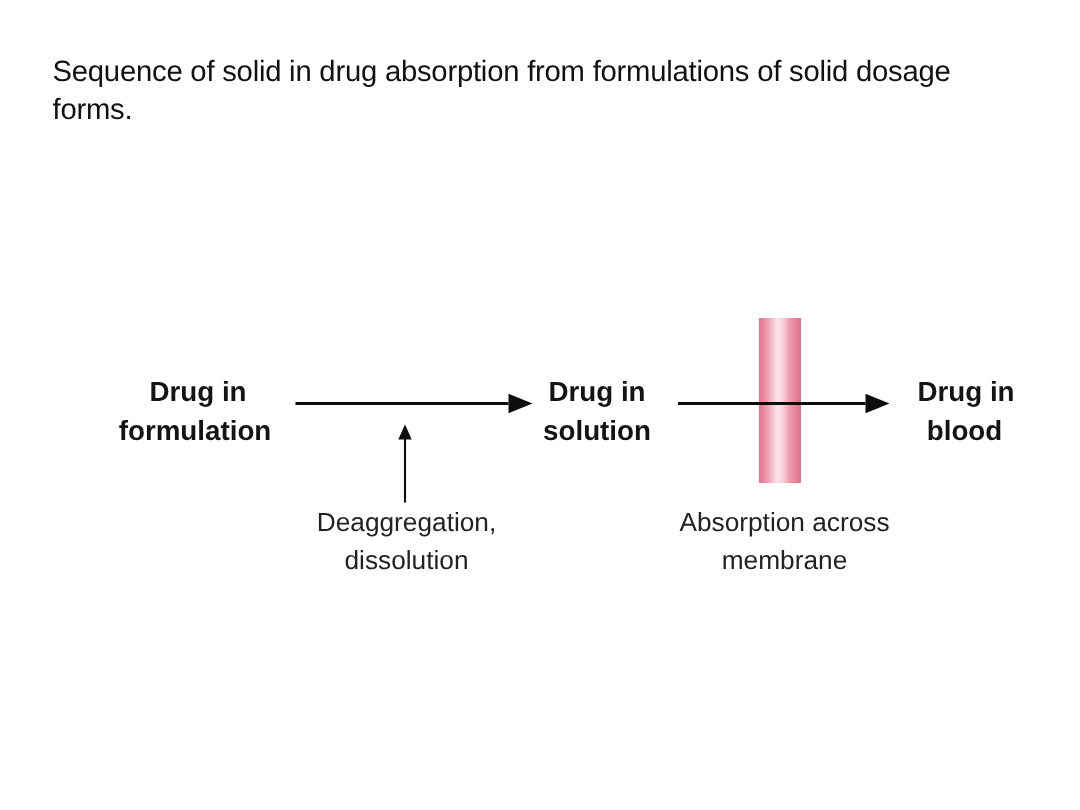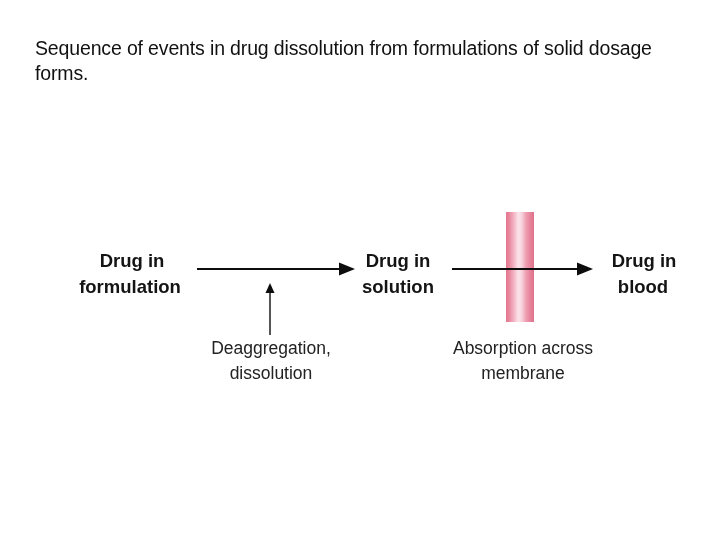--- a/index.html
+++ b/index.html
@@ -73,21 +73,21 @@
   .arrow-head {
     fill: #0d0d0d;
   }
 </style>
 </head>
 <body>
 
 <div id="slide">
 
   <div id="title-block">
-    <div id="title-text">Sequence of events in drug dissolution from formulations of solid dosage forms.</div>
+    <div id="title-text">Sequence of solid in drug absorption from formulations of solid dosage forms.</div>
   </div>
 
   <div id="figure">
     <svg width="720" height="215" viewBox="0 0 720 215" xmlns="http://www.w3.org/2000/svg">
 
       <defs>
         <linearGradient id="membraneGrad" x1="0" y1="0" x2="1" y2="0">
           <stop offset="0%" stop-color="#e2778f"></stop>
           <stop offset="10%" stop-color="#e8849b"></stop>
           <stop offset="26%" stop-color="#f2aebf"></stop>

